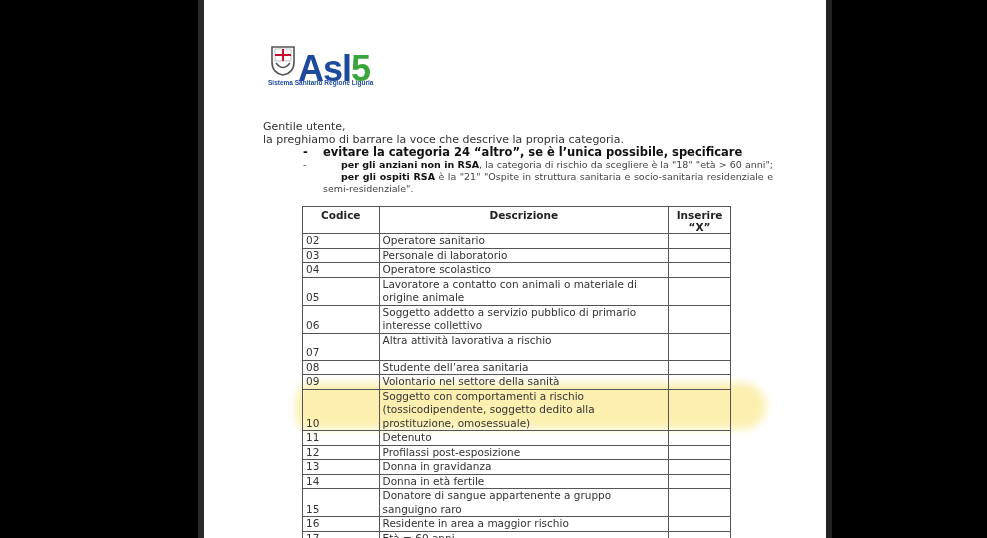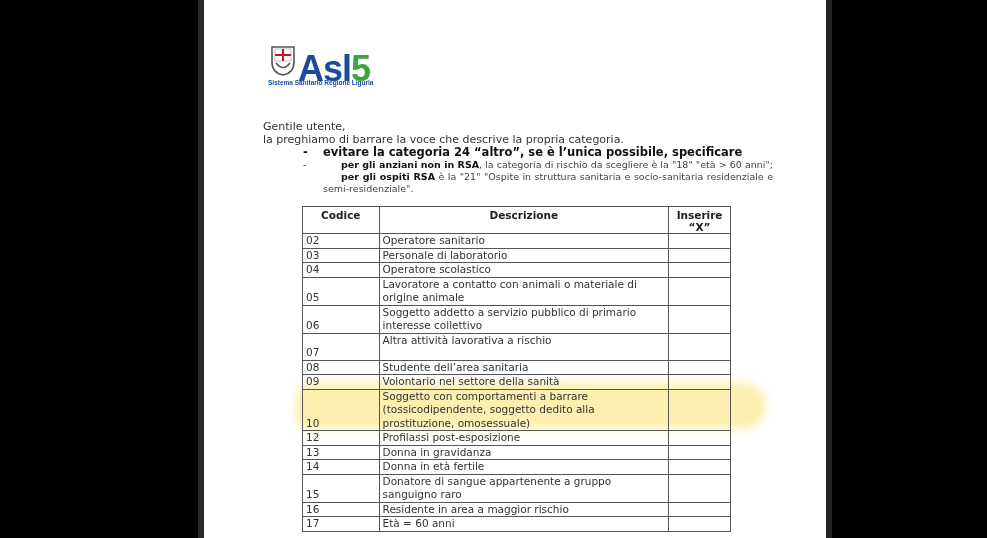--- a/index.html
+++ b/index.html
@@ -141,21 +141,26 @@
           <td>Studente dell’area sanitaria</td>
           <td></td>
         </tr>
         <tr>
           <td>09</td>
           <td>Volontario nel settore della sanità</td>
           <td></td>
         </tr>
         <tr>
           <td>10</td>
-          <td>Soggetto con comportamenti a barrare (tossicodipendente, soggetto dedito alla prostituzione, omosessuale)</td>
+          <td>Soggetto con comportamenti a rischio (tossicodipendente, soggetto dedito alla prostituzione, omosessuale)</td>
+          <td></td>
+        </tr>
+        <tr>
+          <td>11</td>
+          <td>Detenuto</td>
           <td></td>
         </tr>
         <tr>
           <td>12</td>
           <td>Profilassi post-esposizione</td>
           <td></td>
         </tr>
         <tr>
           <td>13</td>
           <td>Donna in gravidanza</td>

